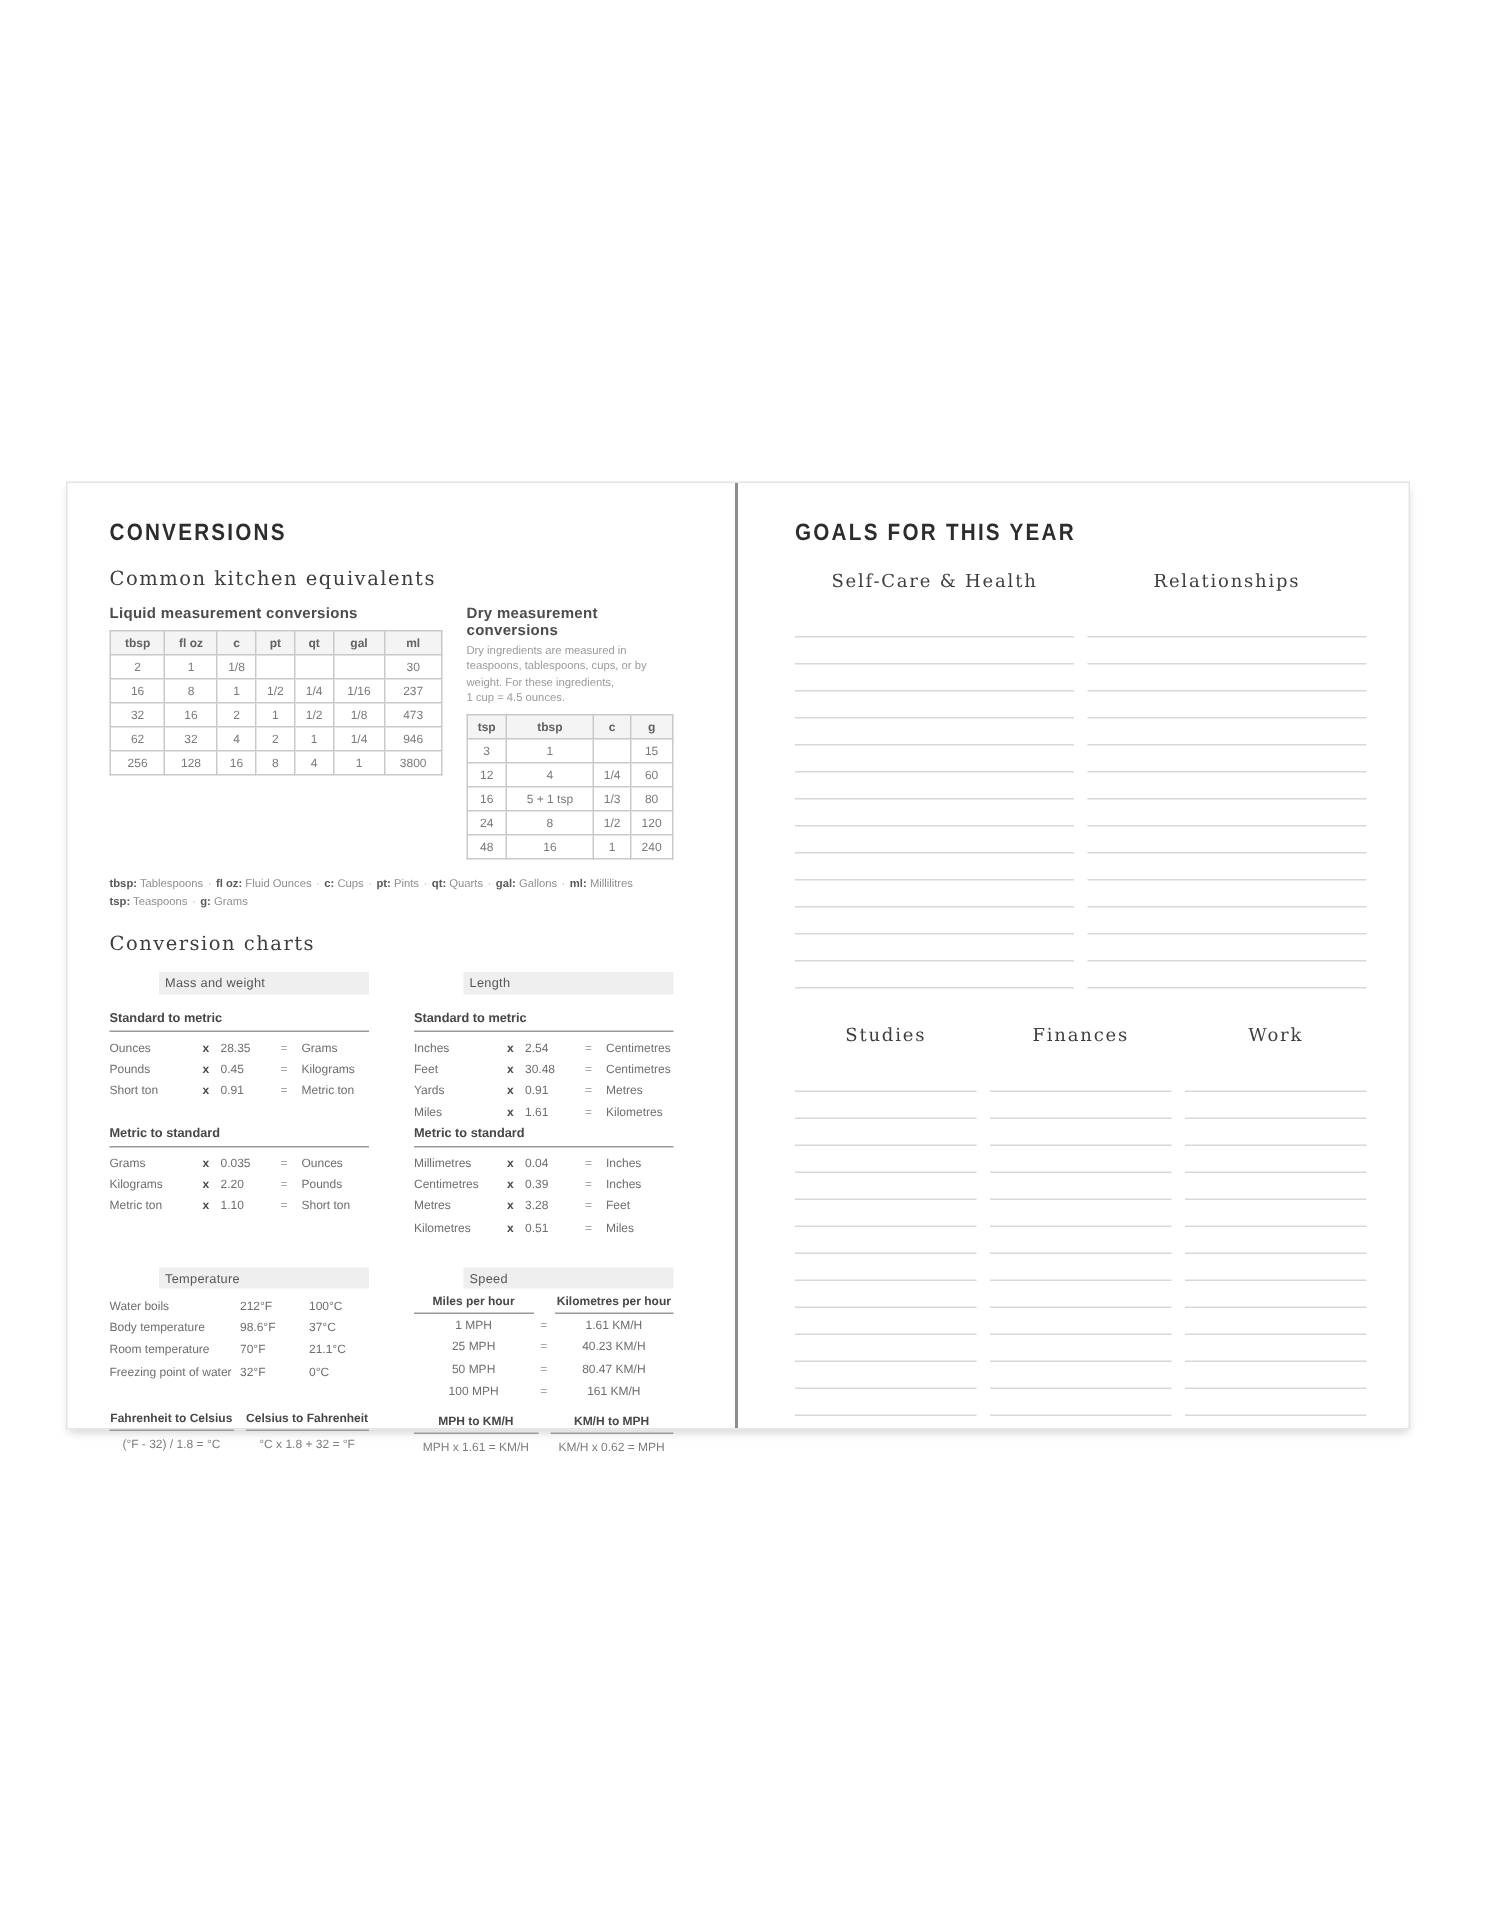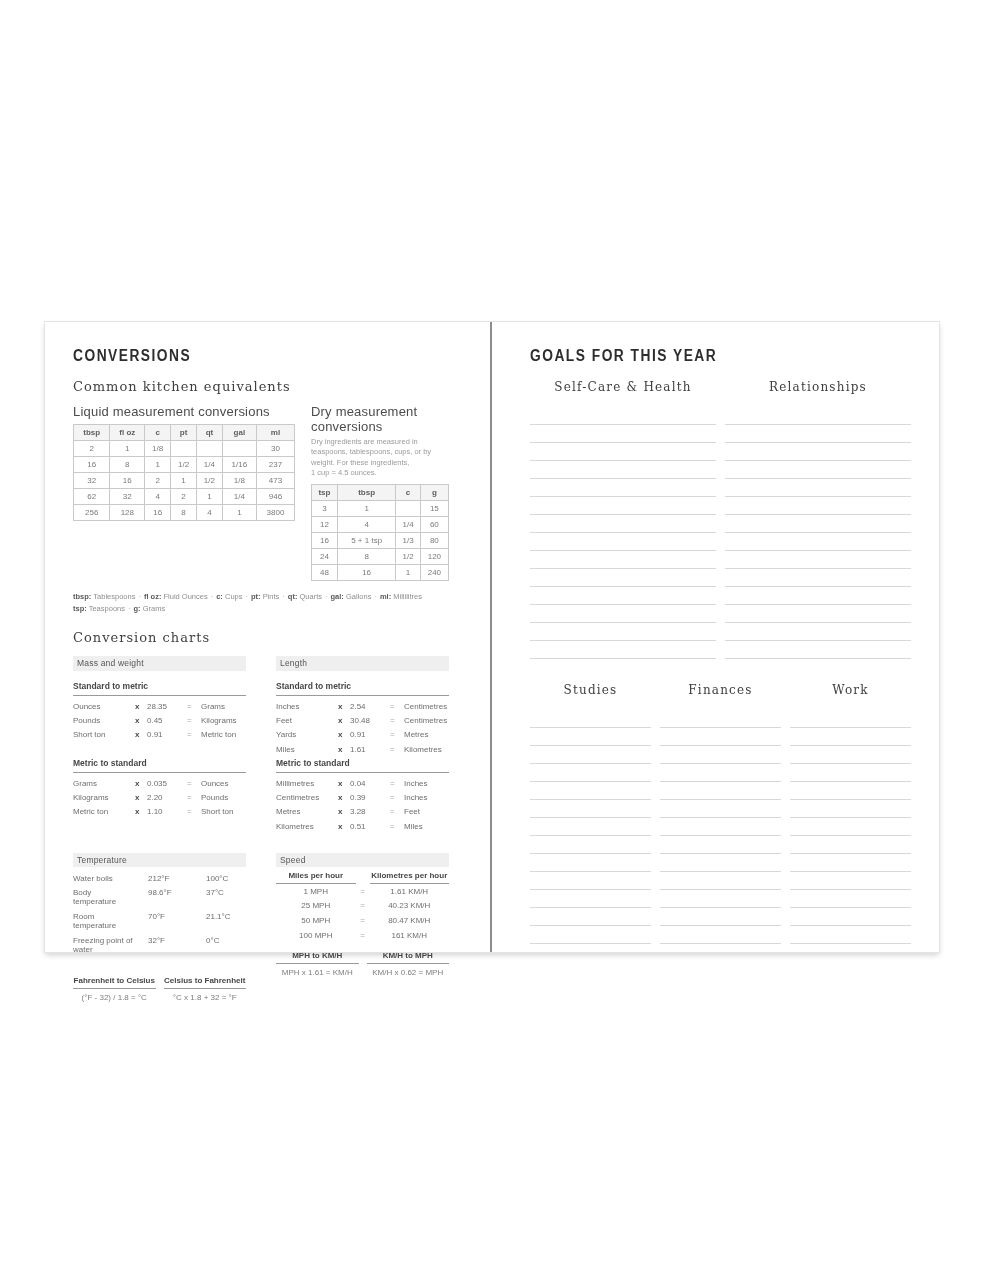--- a/index.html
+++ b/index.html
@@ -28,60 +28,60 @@
   .serif-h1 {
     font-family:"DejaVu Serif", serif;
     font-size:13px; color:#3e3e3e; letter-spacing:1px;
     margin-top:15px;
   }
 
   
   .kitchen-cols { display:flex; gap:16px; margin-top:10px; }
   .k-liquid { width:222px; }
   .k-dry { flex:1; }
-  .subhead { font-size:13px; font-weight:normal; color:#4c4c4c; letter-spacing:0.2px; }
+  .subhead { font-size:10px; font-weight:bold; color:#4c4c4c; letter-spacing:0.2px; }
   .desc { font-size:7.5px; color:#9b9b9b; line-height:1.38; margin-top:3px;
           white-space:pre-line; height:42px; }
   table.kv-table { border-collapse:collapse; width:100%; margin-top:5px; }
   .kv-table th, .kv-table td {
     border:1px solid #c9c9c9; font-size:8px; text-align:center;
     padding:3px 1px; height:8px;
   }
   .kv-table th { background:#f4f4f4; color:#616161; font-weight:bold; }
   .kv-table td { color:#7a7a7a; }
 
   .legend { margin-top:10px; font-size:7.5px; color:#8f8f8f; line-height:1.6; }
   .legend .abbr { font-weight:bold; color:#5a5a5a; }
   .legend .sep { color:#b5b5b5; padding:0 3px; }
 
   
   .charts-cols { display:flex; gap:30px; margin-top:11px; }
   .chart-col { flex:1; min-width:0; }
   .bar {
     background:#efefef; font-size:8.5px; color:#565656;
-    padding:3px 4px 3px 4px; line-height:1; letter-spacing:0.2px;
+    padding:3px 4px 3px 4px; line-height:1; letter-spacing:0.2px;margin-left:33px;
   }
   .group { margin-top:8px; }
   .group-std { height:77px; }
   .group-metric { height:97px; margin-top:0; }
   .grouphead {
     font-size:8.5px; font-weight:bold; color:#474747;
     padding:2px 0 4px 0; border-bottom:1px solid #9a9a9a; margin-bottom:4px;
   }
   .convrow {
     display:grid; grid-template-columns:62px 12px 40px 14px 1fr;
     font-size:8px; color:#6e6e6e; padding:2.6px 0; align-items:baseline;
   }
   .convrow .x { font-weight:bold; color:#4a4a4a; }
   .convrow .eq { color:#a8a8a8; }
 
   .temp-rows { margin-top:4px; }
   .temprow {
     display:grid; grid-template-columns:1fr 46px 40px;
-    font-size:8px; color:#6e6e6e; padding:2.8px 0;gap:12px;
+    font-size:8px; color:#6e6e6e; padding:2.8px 0;
   }
 
   .speed-head-row { display:grid; grid-template-columns:1fr 14px 1fr; margin-top:4px; }
   .speed-head {
     font-size:8px; font-weight:bold; color:#474747; text-align:center;
     padding-bottom:3px; border-bottom:1px solid #9a9a9a;
   }
   .speedrow {
     display:grid; grid-template-columns:1fr 14px 1fr;
     font-size:8px; color:#6e6e6e; text-align:center; padding:2.8px 0;

